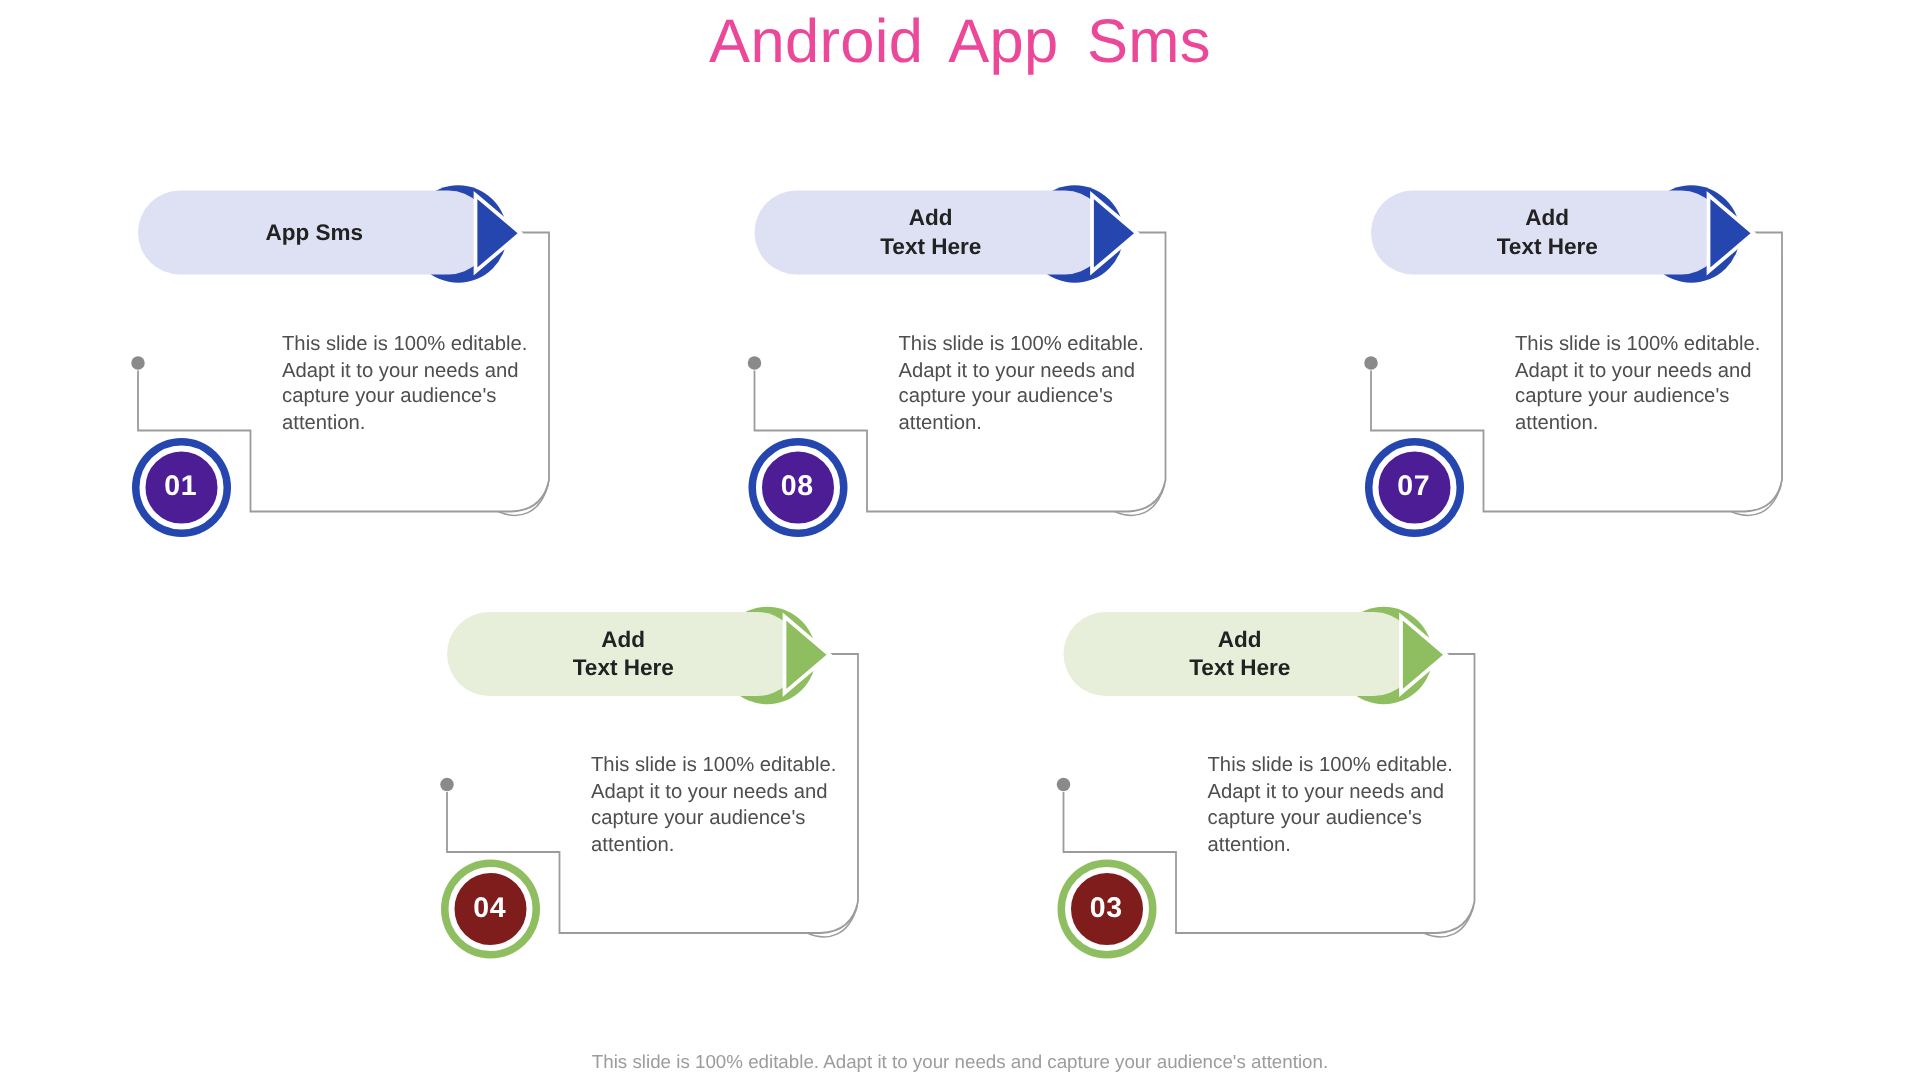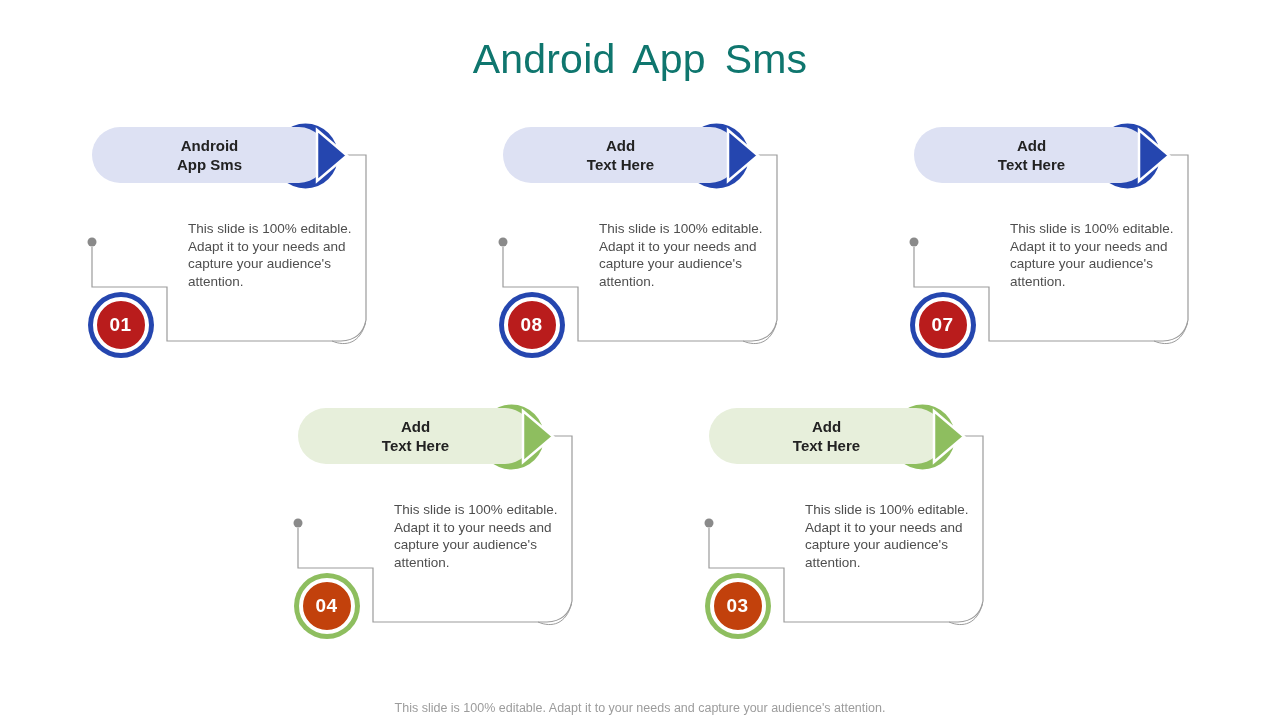--- a/index.html
+++ b/index.html
@@ -1,22 +1,22 @@
 <!DOCTYPE html>
 <html><head>
 <meta charset="utf-8">
 <style>
   html,body { margin:0; padding:0; }
   body {
     width:1280px; height:720px; background:#ffffff; position:relative;
     font-family:"Liberation Sans", sans-serif; overflow:hidden;
   }
   .slide-title {
-    position:absolute; top:36px; left:0; width:1280px; text-align:center;
-    font-size:41px; color:#0f766e; word-spacing:0.18em; letter-spacing:0.2px;
+    position:absolute; top:4px; left:0; width:1280px; text-align:center;
+    font-size:41px; color:#ec4899; word-spacing:0.18em; letter-spacing:0.2px;
   }
   .card { position:absolute; width:300px; height:285px; }
   .card-art { position:absolute; left:-10px; top:-10px; }
   .outline { fill:none; stroke:#9b9b9b; stroke-width:1.2px; }
   .swoosh  { fill:none; stroke:#9b9b9b; stroke-width:1px; }
   .dot     { fill:#8a8a8a; }
   .pill-label {
     position:absolute; left:0; top:0; width:235px; height:56px;
     display:flex; flex-direction:column; justify-content:center; text-align:center;
     font-weight:bold; font-size:15px; line-height:19px; color:#222222;
@@ -28,47 +28,46 @@
   .num {
     position:absolute; left:0.5px; top:170px; width:56px; height:56px;
     box-sizing:border-box; border:4px solid #ffffff; border-radius:50%;
     display:flex; align-items:center; justify-content:center;
     color:#ffffff; font-weight:bold; font-size:19px; letter-spacing:0.5px;
   }
   
   .blue .crescent  { fill:#2546af; }
   .blue .pill      { fill:#dde1f3; }
   .blue .arrowhead { fill:#2546af; stroke:#ffffff; stroke-width:2.5px; }
-  .blue .num       { background:#b91c1c; box-shadow:0 0 0 5px #2546af; }
+  .blue .num       { background:#4c1d95; box-shadow:0 0 0 5px #2546af; }
   
   .green .crescent  { fill:#8ebe5f; }
   .green .pill      { fill:#e7efdb; }
   .green .arrowhead { fill:#8ebe5f; stroke:#ffffff; stroke-width:2.5px; }
-  .green .num       { background:#c2410c; box-shadow:0 0 0 5px #8ebe5f; }
+  .green .num       { background:#7f1d1d; box-shadow:0 0 0 5px #8ebe5f; }
   .slide-footer {
     position:absolute; top:701px; left:0; width:1280px; text-align:center;
     font-size:12.5px; color:#9c9c9c;
   }
 </style>
 </head>
 <body>
 
 <div class="slide-title">Android App Sms</div>
 
 <div class="card blue" style="left:92px; top:127px;">
   <svg class="card-art" width="300" height="285" viewBox="-10 -10 300 285">
     <path class="outline" d="M 0,120 L 0,160 L 75,160 L 75,214 L 249,214 C 261,213.5 271,208 274,193 L 274,28 L 255,28"></path>
     <path class="swoosh" d="M 240,214 C 254,220 268,216 273.5,196"></path>
     <circle class="dot" cx="0" cy="115" r="4.5"></circle>
     <circle class="crescent" cx="213.5" cy="29" r="32.5"></circle>
     <rect class="pill" x="0" y="0" width="235" height="56" rx="28"></rect>
     <path class="arrowhead" d="M 225,3 L 255,28.5 L 225,54 Z"></path>
   </svg>
   <div class="pill-label">
-    <span>Android</span>
     <span>App Sms</span>
   </div>
   <div class="body-text">This slide is 100% editable. Adapt it to your needs and capture your audience's attention.</div>
   <div class="num">01</div>
 </div>
 
 <div class="card blue" style="left:503px; top:127px;">
   <svg class="card-art" width="300" height="285" viewBox="-10 -10 300 285">
     <path class="outline" d="M 0,120 L 0,160 L 75,160 L 75,214 L 249,214 C 261,213.5 271,208 274,193 L 274,28 L 255,28"></path>
     <path class="swoosh" d="M 240,214 C 254,220 268,216 273.5,196"></path>

